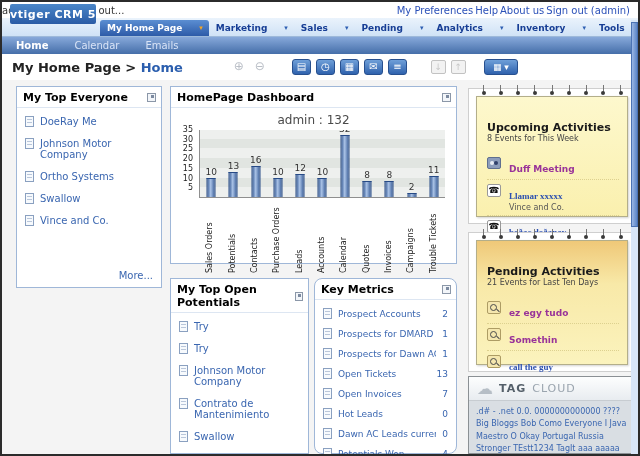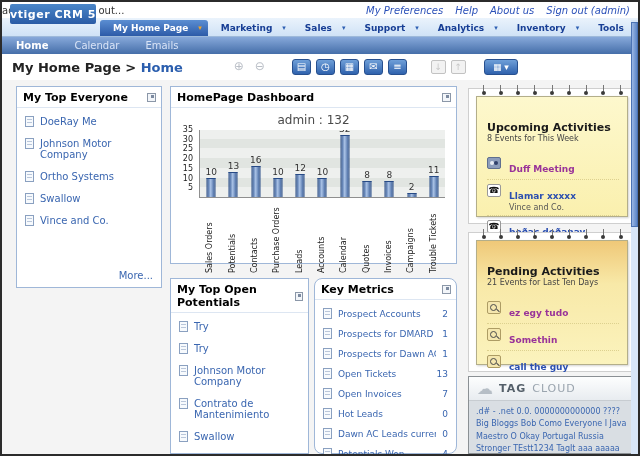--- a/index.html
+++ b/index.html
@@ -7,27 +7,27 @@
   body {
     position:relative; border:2px solid #2b2b2b; background:#fff;
     font-family:"DejaVu Sans","Liberation Sans",sans-serif; overflow:hidden;
   }
   
   .topbar { height:16px; background:#fff; display:flex; align-items:center; padding:0 8px; position:relative; }
   .logo { position:absolute; left:8px; top:2px; width:86px; height:20px; z-index:6;
           background:linear-gradient(#4a86c8,#2a5ba5); border-radius:2px; color:#fff;
           font-size:11px; font-weight:bold; display:flex; align-items:center; justify-content:center; letter-spacing:.5px;}
   .status-text { position:absolute; left:0; right:0; font-size:10px; color:#333; }
-  .top-links { margin-left:auto; display:flex; gap:12px; z-index:5;font-style:italic; }
+  .top-links { margin-left:auto; display:flex; gap:2px; z-index:5; }
   .top-links a { font-size:10px; color:#2a50b8; text-decoration:none; cursor:pointer; }
   
   .menubar { height:19px; background:linear-gradient(#eaf3fc,#cfe2f6); border-bottom:1px solid #9db9da;
              display:flex; align-items:flex-end; padding:0 4px 0 98px; }
-  .tab { font-size:9px; font-weight:bold; color:#173e95; padding:3px 6px 3px 13px; white-space:nowrap;
-         display:flex; align-items:center; gap:10px; cursor:pointer; }
+  .tab { font-size:9px; font-weight:bold; color:#173e95; padding:3px 6px 3px 7px; white-space:nowrap;
+         display:flex; align-items:center; gap:17px; cursor:pointer; }
   .tab .arr { font-size:7px; color:#2d5fb2; }
   .tab.active { background:linear-gradient(#5b8ed2,#2d5ba8); color:#fff; border-radius:3px 3px 0 0; }
   .tab.active .arr { color:#f5a623; }
   .quick-create { margin-left:10px; margin-bottom:2px; width:84px; height:15px; background:#fff; border:1px solid #8fa8c8;
                   display:flex; align-items:center; font-size:9px; color:#333; padding-left:4px; cursor:pointer; }
   
   .subnav { height:17px; background:linear-gradient(#87a9da,#456ea9); display:flex; align-items:center; gap:26px; padding-left:14px; }
   .subnav-item { font-size:10px; color:#d9e4f7; cursor:pointer; }
   .subnav-item.active { color:#fff; font-weight:bold; }
   
@@ -87,21 +87,21 @@
   .note.orange { background:linear-gradient(#efc878 0%,#f8e9a8 35%,#fbf3bd 100%); }
   .pins { position:absolute; top:-12px; left:4px; right:4px; display:flex; justify-content:space-between; }
   .pin { width:5px; height:12px; position:relative; }
   .pin::before { content:""; position:absolute; left:2px; top:0; width:1px; height:7px; background:#777; }
   .pin::after { content:""; position:absolute; left:0.5px; top:6px; width:4px; height:4px; border-radius:50%; background:#3a3a3a; }
   .note-title { font-size:11px; font-weight:bold; color:#1a1a1a; }
   .note-sub { font-size:8px; color:#444; margin-bottom:10px; }
   .act-item { display:flex; align-items:flex-start; gap:8px; padding:4px 0 3px; border-bottom:1px dotted #ddd18f; }
   .act-item:last-child { border-bottom:none; }
   .act-label { font-size:9px; font-weight:bold; text-decoration:none; cursor:pointer; }
-  .act-label.blue { color:#2b4fb0; } .act-label.purple { color:#993399; }
+  .act-label.blue { color:#2b4fb0;font-family:Liberation Serif, serif; } .act-label.purple { color:#993399; }
   .act-sub { font-size:8px; color:#555; }
   .icon-box { flex:0 0 auto; width:14px; height:13px; background:#fff; border:1px solid #999; border-radius:2px;
               font-size:9px; line-height:11px; text-align:center; color:#111; }
   .icon-meeting { flex:0 0 auto; width:14px; height:12px; background:#8d9dbb; border:1px solid #5f6f8f; border-radius:2px; position:relative; }
   .icon-meeting::before { content:""; position:absolute; left:2px; top:3px; width:4px; height:4px; border-radius:50%; background:#e8ecf4; }
   .icon-meeting::after { content:""; position:absolute; right:2px; top:3px; width:4px; height:4px; border-radius:50%; background:#30406a; }
   .icon-todo { flex:0 0 auto; width:14px; height:13px; background:#f5e7ae; border:1px solid #ad9c64; border-radius:2px; position:relative; }
   .icon-todo::before { content:""; position:absolute; left:2px; top:2px; width:5px; height:5px; border:1px solid #4a4a4a; border-radius:50%; }
   .icon-todo::after { content:""; position:absolute; left:8px; top:8px; width:4px; height:1px; background:#4a4a4a; transform:rotate(45deg); }
   
@@ -139,21 +139,21 @@
       </div>
       <div class="tab">
         <span>Marketing</span>
         <span class="arr">▾</span>
       </div>
       <div class="tab">
         <span>Sales</span>
         <span class="arr">▾</span>
       </div>
       <div class="tab">
-        <span>Support</span>
+        <span>Pending</span>
         <span class="arr">▾</span>
       </div>
       <div class="tab">
         <span>Analytics</span>
         <span class="arr">▾</span>
       </div>
       <div class="tab">
         <span>Inventory</span>
         <span class="arr">▾</span>
       </div>

